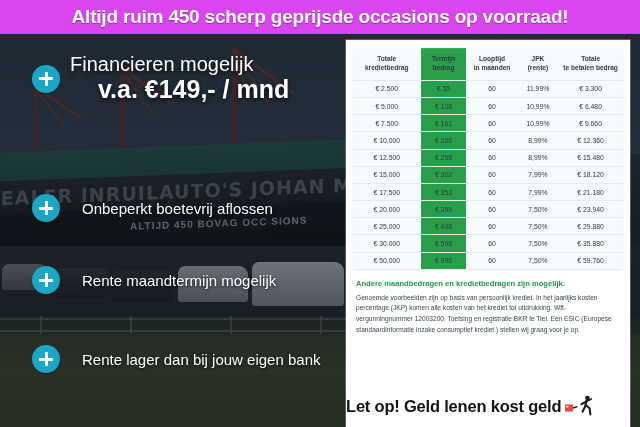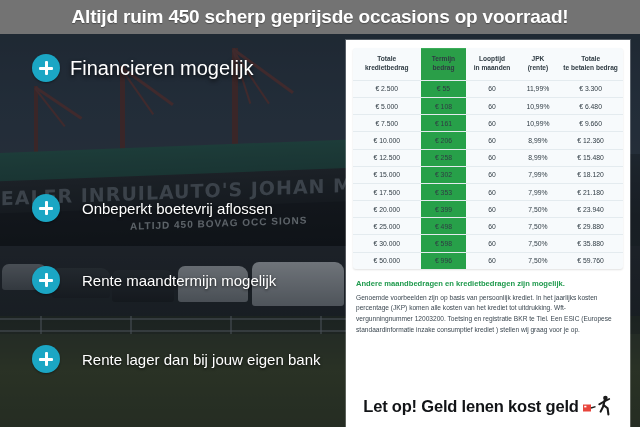--- a/index.html
+++ b/index.html
@@ -6,21 +6,21 @@
   body{
     width:640px;height:427px;overflow:hidden;
     font-family:"Liberation Sans", sans-serif;
     background:#1e2a38;
   }
   .banner-root{position:relative;width:640px;height:427px;overflow:hidden;background:#16202b;}
 
   
   .topbar{
     position:absolute;left:0;top:0;width:640px;height:34px;
-    background:#737373;
+    background:#d946ef;
     display:flex;align-items:center;justify-content:center;
     z-index:40;
   }
   .topbar-text{
     color:#ffffff;font-size:19px;font-weight:bold;letter-spacing:-0.2px;
     text-shadow:0 1px 1px rgba(0,0,0,.35);
     white-space:nowrap;
   }
 
   
@@ -154,21 +154,21 @@
     margin:10px 10px 0 10px;
   }
   .note-title{
     color:#1f9a4d;font-size:7.6px;font-weight:bold;margin-bottom:4px;line-height:1.3;
   }
   .note-body{
     color:#3b4750;font-size:6.6px;line-height:1.62;text-align:left;
   }
   .warn{
     position:absolute;left:0;bottom:10px;width:284px;
-    display:flex;align-items:center;justify-content:center;gap:4px;
+    display:flex;align-items:center;gap:4px;
   }
   .warn-text{
     color:#121417;font-size:16.5px;font-weight:bold;letter-spacing:-0.2px;white-space:nowrap;
   }
   .afm{display:block;}
 </style>
 </head>
 <body>
 
 <div class="banner-root">
@@ -224,20 +224,21 @@
 
     <div class="dim"></div>
   </div>
 
   <div class="bullets">
 
     <div class="bullet b1">
       <div class="plus"></div>
       <div class="headline">
         <div class="hl1">Financieren mogelijk</div>
+        <div class="hl2">v.a. €149,- / mnd</div>
       </div>
     </div>
 
     <div class="bullet b2">
       <div class="plus"></div>
       <div class="b-text">Onbeperkt boetevrij aflossen</div>
     </div>
 
     <div class="bullet b3">
       <div class="plus"></div>

